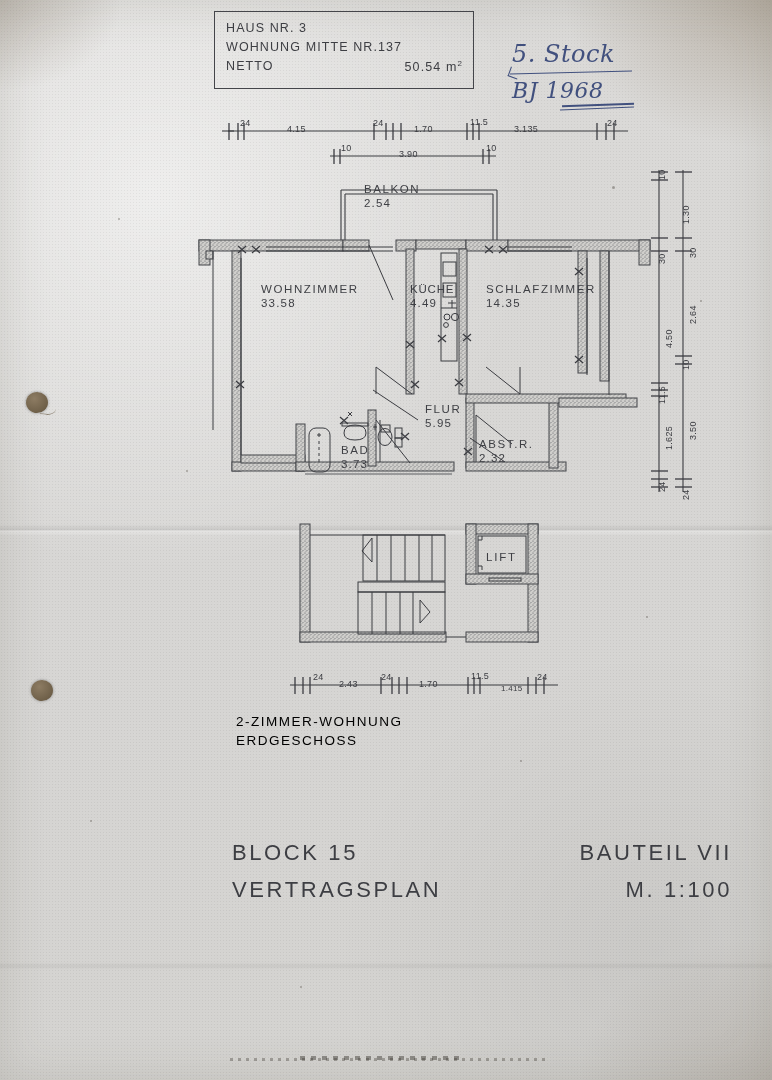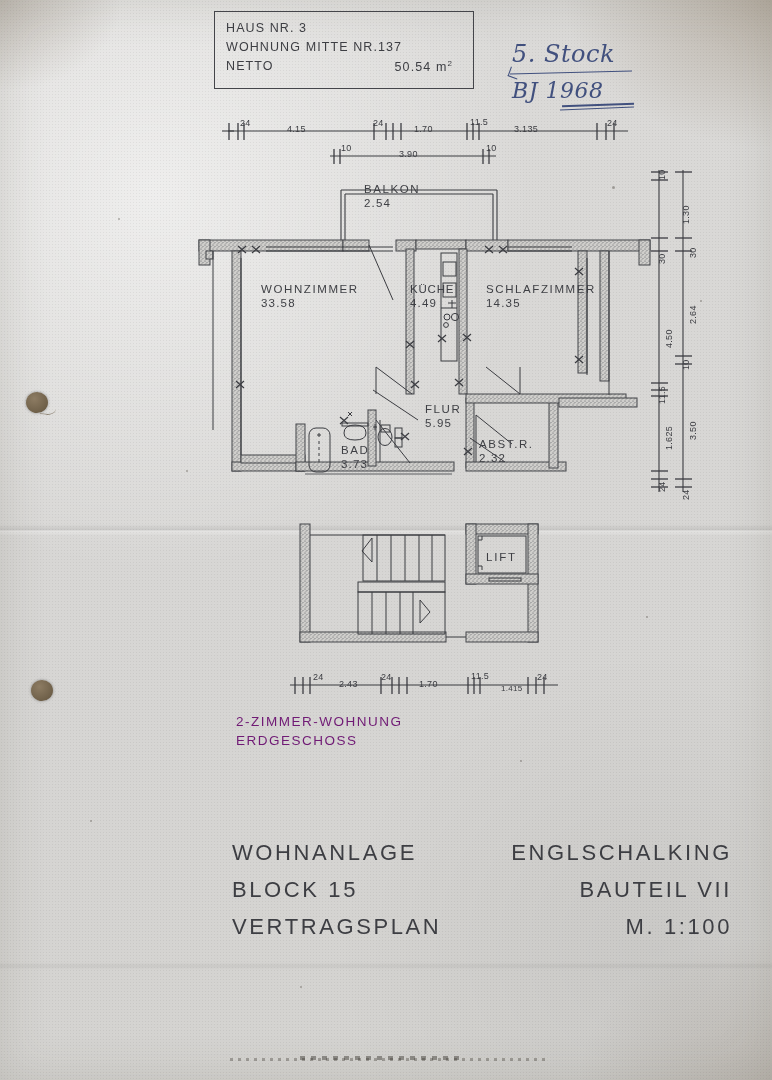--- a/index.html
+++ b/index.html
@@ -51,21 +51,21 @@
   
   #ink{position:absolute;inset:0;}
 
   
   #titlebox{position:absolute;left:214px;top:11px;width:258px;height:76px;
     border:1.6px solid #44454a;}
   #titlebox .t{position:absolute;left:11px;font-size:12.5px;letter-spacing:1.1px;color:#3d3e43;}
   #tb-l1{top:9px;}
   #tb-l2{top:28px;}
   #tb-l3{top:47px;}
-  #tb-area{position:absolute;right:20px;top:47px;font-size:12.5px;letter-spacing:1.1px;color:#3d3e43;}
+  #tb-area{position:absolute;right:10px;top:47px;font-size:12.5px;letter-spacing:1.1px;color:#3d3e43;}
   #tb-area sup{font-size:8px;}
 
   
   .hand{position:absolute;color:#41507e;
     font-family:"DejaVu Serif", serif;font-style:italic;}
   #hw1{left:512px;top:40px;font-size:24px;letter-spacing:.5px;}
   #hw2{left:512px;top:78px;font-size:22px;letter-spacing:.5px;}
   #hwline1{position:absolute;left:510px;top:72px;width:122px;height:0;
     border-top:1.8px solid #41507e;transform:rotate(-1.4deg);}
   #hwline2{position:absolute;left:562px;top:104px;width:72px;height:0;
@@ -76,21 +76,21 @@
     border-left:1.8px solid #41507e;border-bottom:1.8px solid #41507e;transform:rotate(20deg);}
 
   
   #bottomblock{position:absolute;left:232px;top:840px;width:500px;}
   .bb-row{position:relative;height:37px;}
   .bb-l{position:absolute;left:0;font-size:22px;letter-spacing:2.6px;color:#3d3e43;}
   .bb-r{position:absolute;right:0;font-size:22px;letter-spacing:2.6px;color:#3d3e43;}
 
   
   #subcap{position:absolute;left:236px;top:712px;font-size:13.5px;letter-spacing:1.5px;
-    line-height:19px;color:#701a75;}
+    line-height:19px;color:#000000;}
 
   
   .room{position:absolute;color:#3f4045;letter-spacing:1.6px;}
   .room .nm{font-size:11.5px;display:block;}
   .room .ar{font-size:11.5px;display:block;margin-top:2px;letter-spacing:1.2px;}
 
   
   .dim{position:absolute;font-size:9px;color:#3b3c41;letter-spacing:.3px;white-space:nowrap;}
   .dim.sm{font-size:8px;}
   .dimv{position:absolute;font-size:9px;color:#3b3c41;letter-spacing:.3px;white-space:nowrap;
@@ -463,24 +463,20 @@
   <span class="nm">LIFT</span>
 </div>
 
 <div id="subcap">
   <div>2-ZIMMER-WOHNUNG</div>
   <div>ERDGESCHOSS</div>
 </div>
 
 <div id="bottomblock">
   <div class="bb-row">
-    <span class="bb-l">WOHNANLAGE</span>
-    <span class="bb-r">ENGLSCHALKING</span>
-  </div>
-  <div class="bb-row">
     <span class="bb-l">BLOCK  15</span>
     <span class="bb-r">BAUTEIL   VII</span>
   </div>
   <div class="bb-row">
     <span class="bb-l">VERTRAGSPLAN</span>
     <span class="bb-r">M. 1:100</span>
   </div>
 </div>
 
 </body></html>

